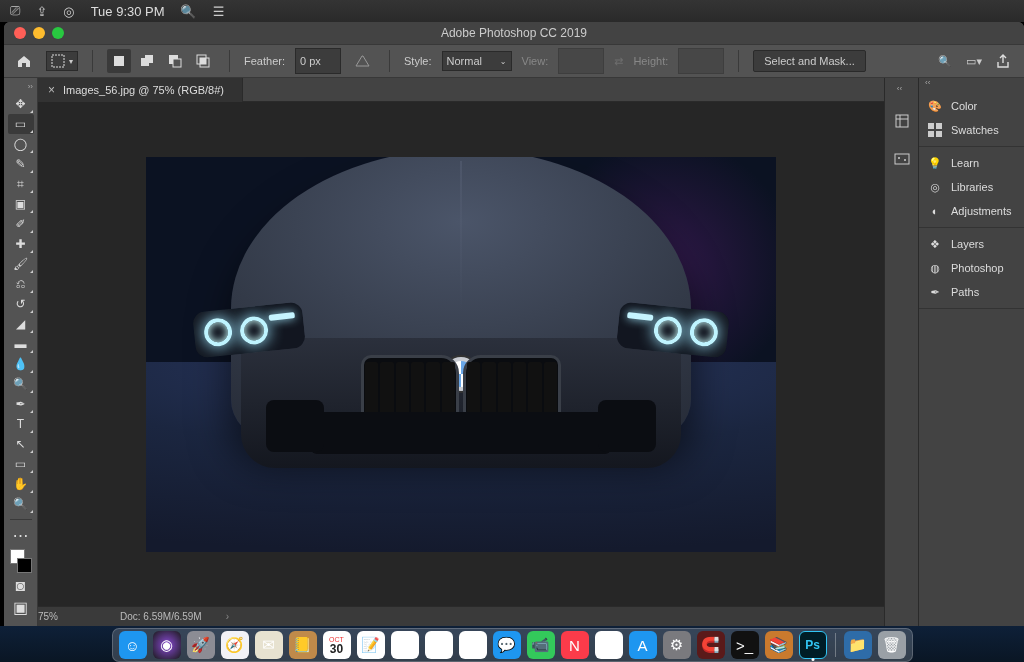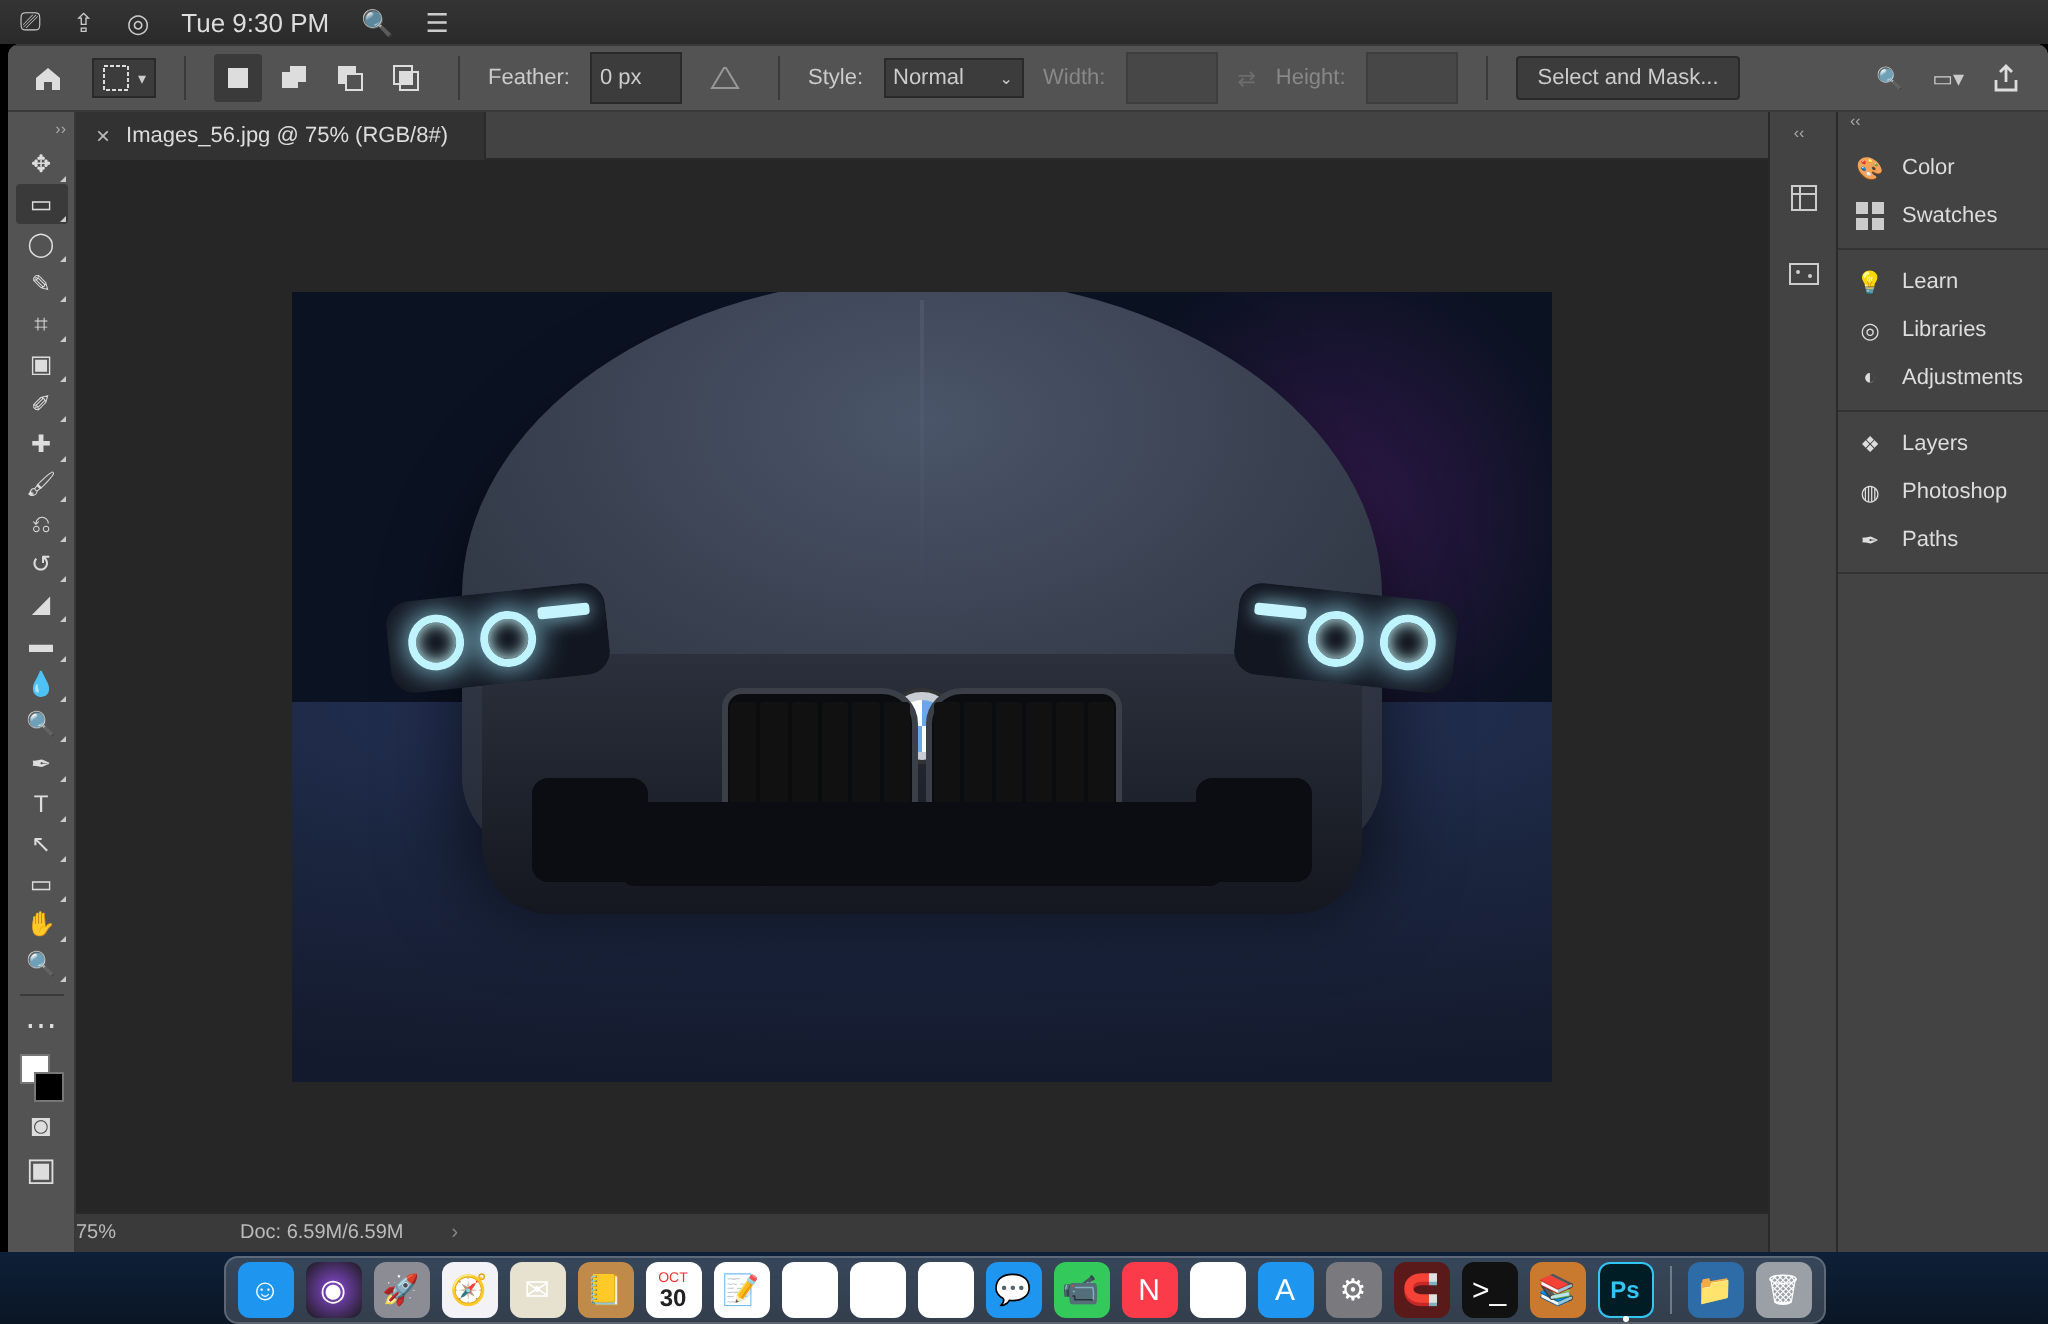--- a/index.html
+++ b/index.html
@@ -105,20 +105,28 @@
     <span class="icon">⎚</span>
     <span class="icon">⇪</span>
     <span class="icon">◎</span>
     <span>Tue 9:30 PM</span>
     <span class="icon">🔍</span>
     <span class="icon">☰</span>
   </div>
 </div>
 
 <div class="ps-window">
+  <div class="ps-titlebar">
+    <div class="traffic">
+      <span class="tl-close"></span>
+      <span class="tl-min"></span>
+      <span class="tl-max"></span>
+    </div>
+    <div class="ps-title">Adobe Photoshop CC 2019</div>
+  </div>
 
   <div class="options-bar">
     <div class="opt-btn">
       <svg width="16" height="16" viewBox="0 0 16 16">
           <path d="M2 8l6-5 6 5v6h-4v-4H6v4H2z" fill="#ddd"></path>
         </svg>
     </div>
     <div class="opt-group" style="border:1px solid #2a2a2a;background:#3c3c3c;padding:2px 4px;">
       <svg width="14" height="14">
           <rect x="1" y="1" width="12" height="12" fill="none" stroke="#ddd" stroke-dasharray="2 1"></rect>
@@ -159,21 +167,21 @@
       <svg width="16" height="14">
           <path d="M1 12 L7 2 L8 2 L14 12 Z" fill="none" stroke="#ddd"></path>
         </svg>
     </div>
     <div class="opt-sep"></div>
     <span>Style:</span>
     <div class="opt-select">
       <span>Normal</span>
       <span style="font-size:8px">⌄</span>
     </div>
-    <span class="opt-label">Width:</span>
+    <span class="opt-label">View:</span>
     <input class="opt-input" disabled="" style="opacity: 0.5;" value="">
     <span class="opt-label" style="opacity:.5">⇄</span>
     <span class="opt-label">Height:</span>
     <input class="opt-input" disabled="" style="opacity: 0.5;" value="">
     <div class="opt-sep"></div>
     <div class="opt-btn-wide">
         <span>Select and Mask...</span>
       </div>
     <div class="options-spacer"></div>
     <div class="options-right">

